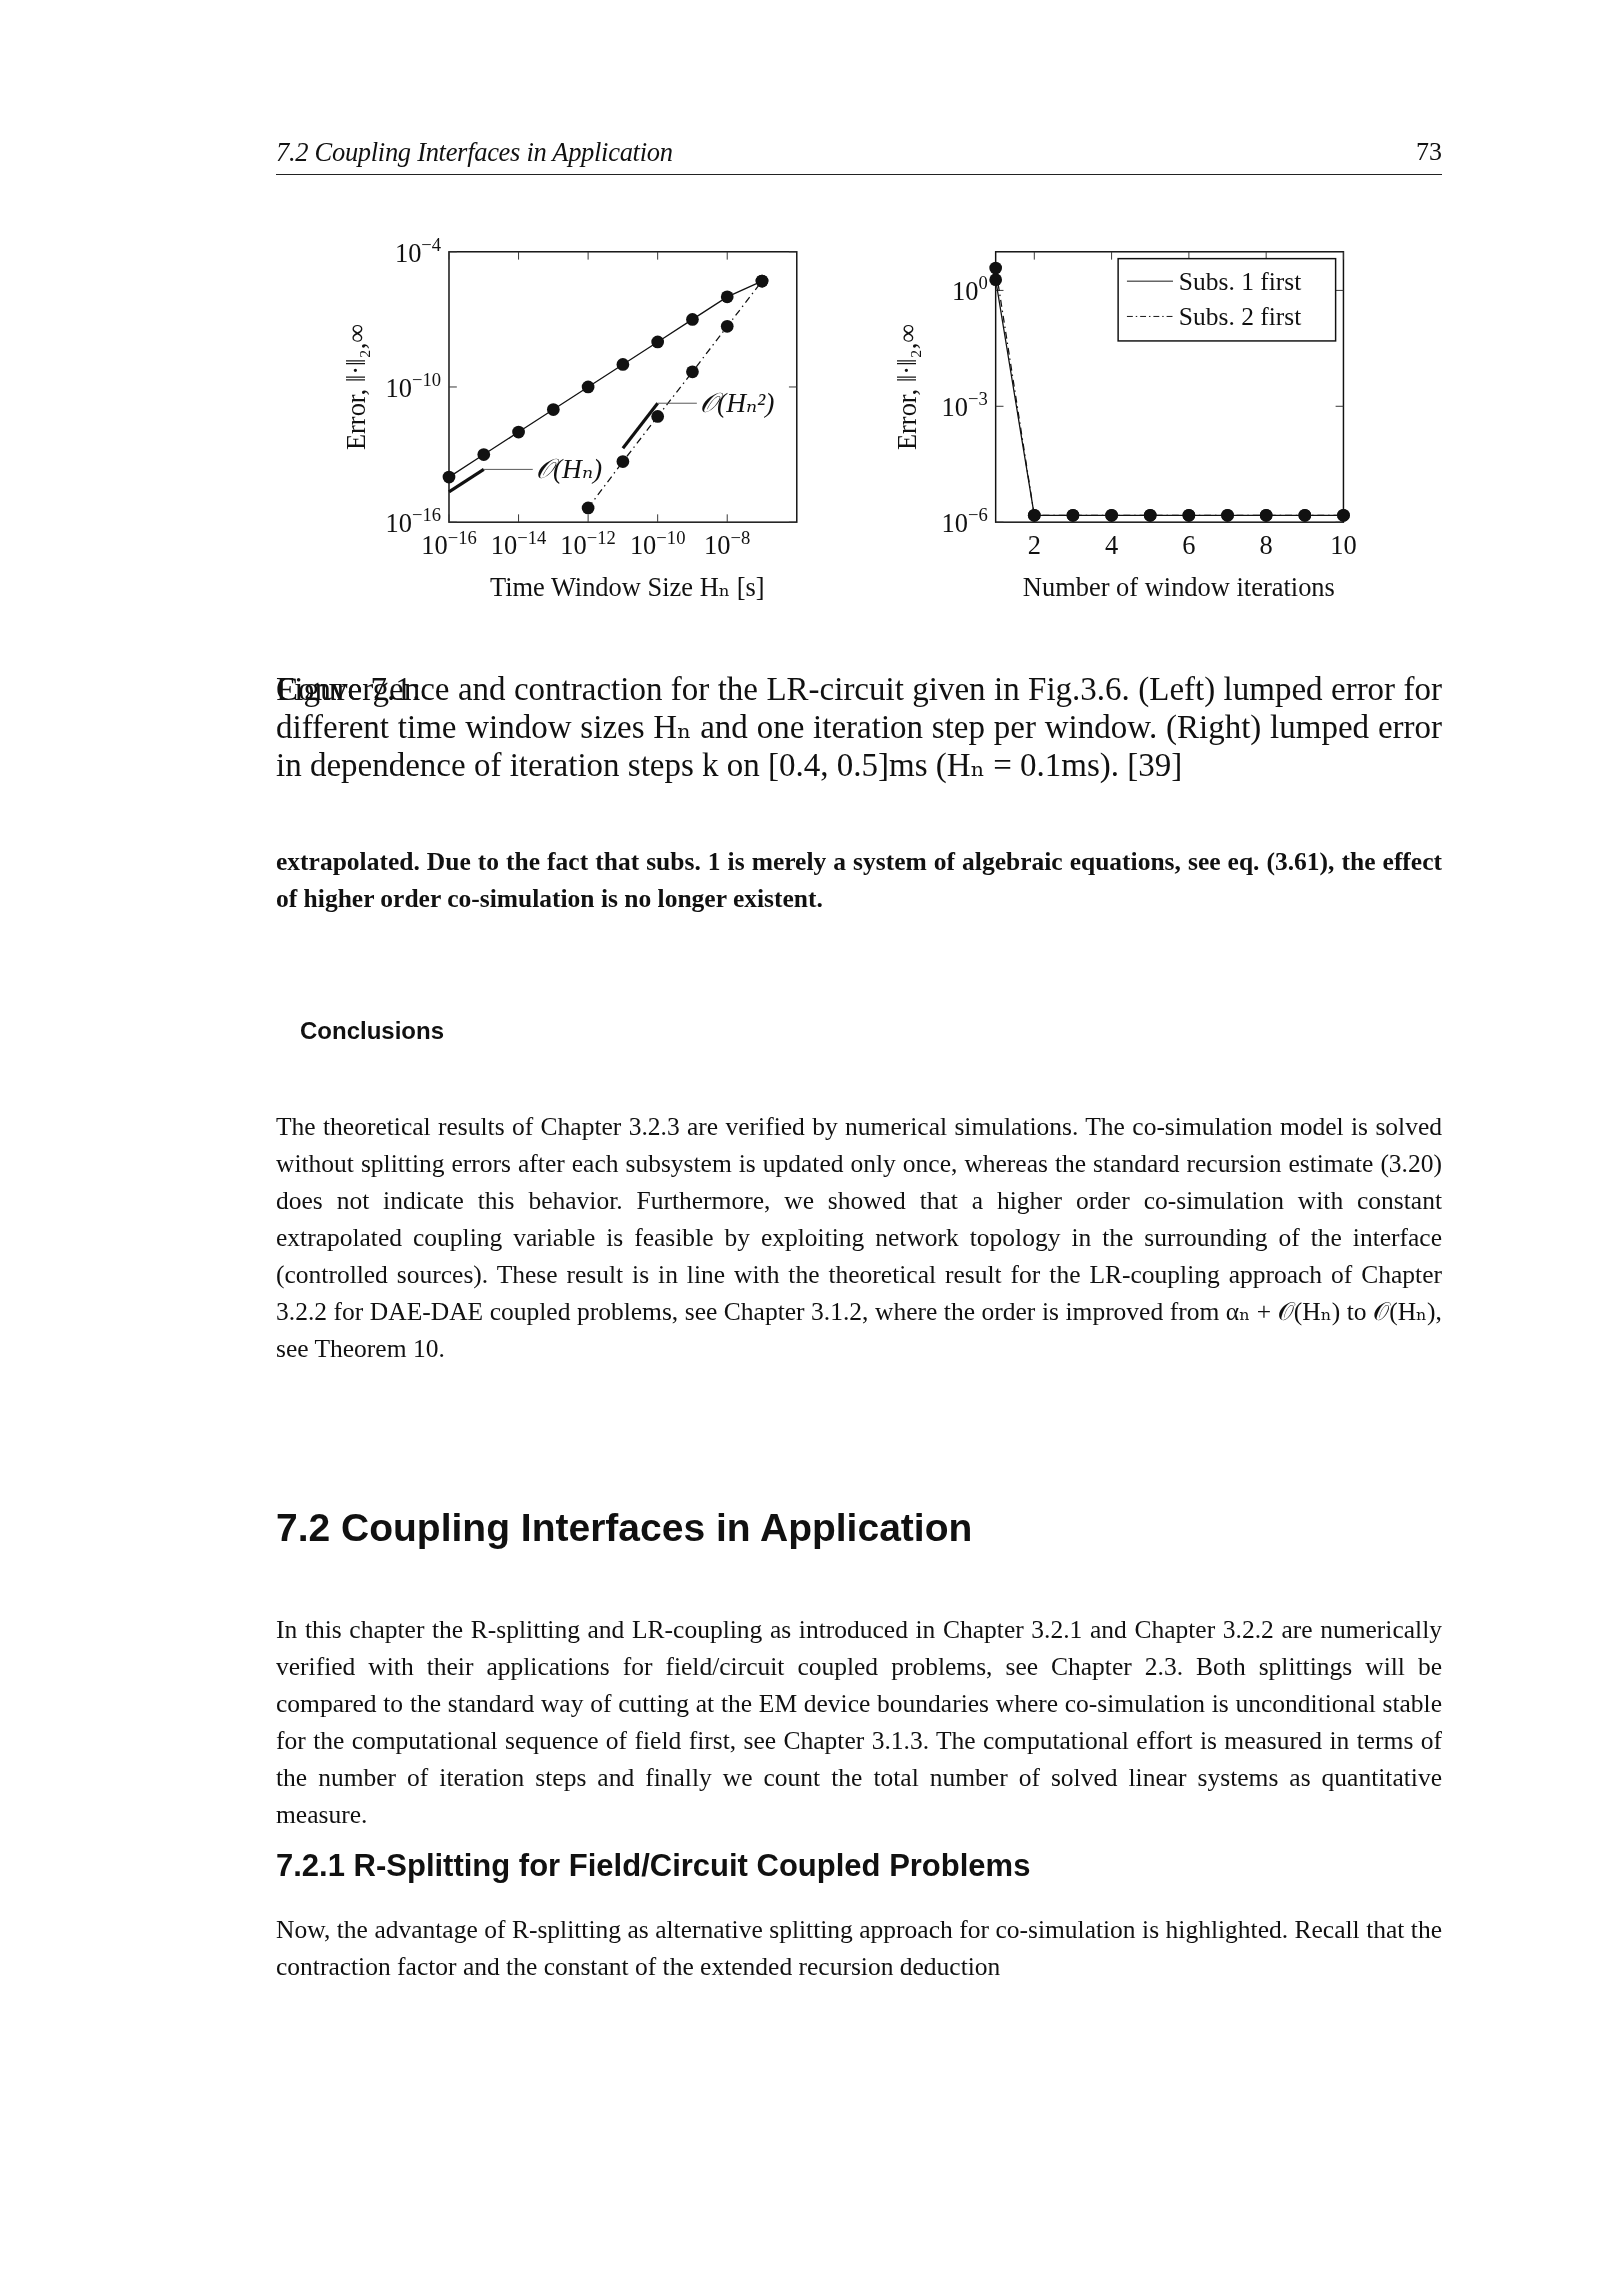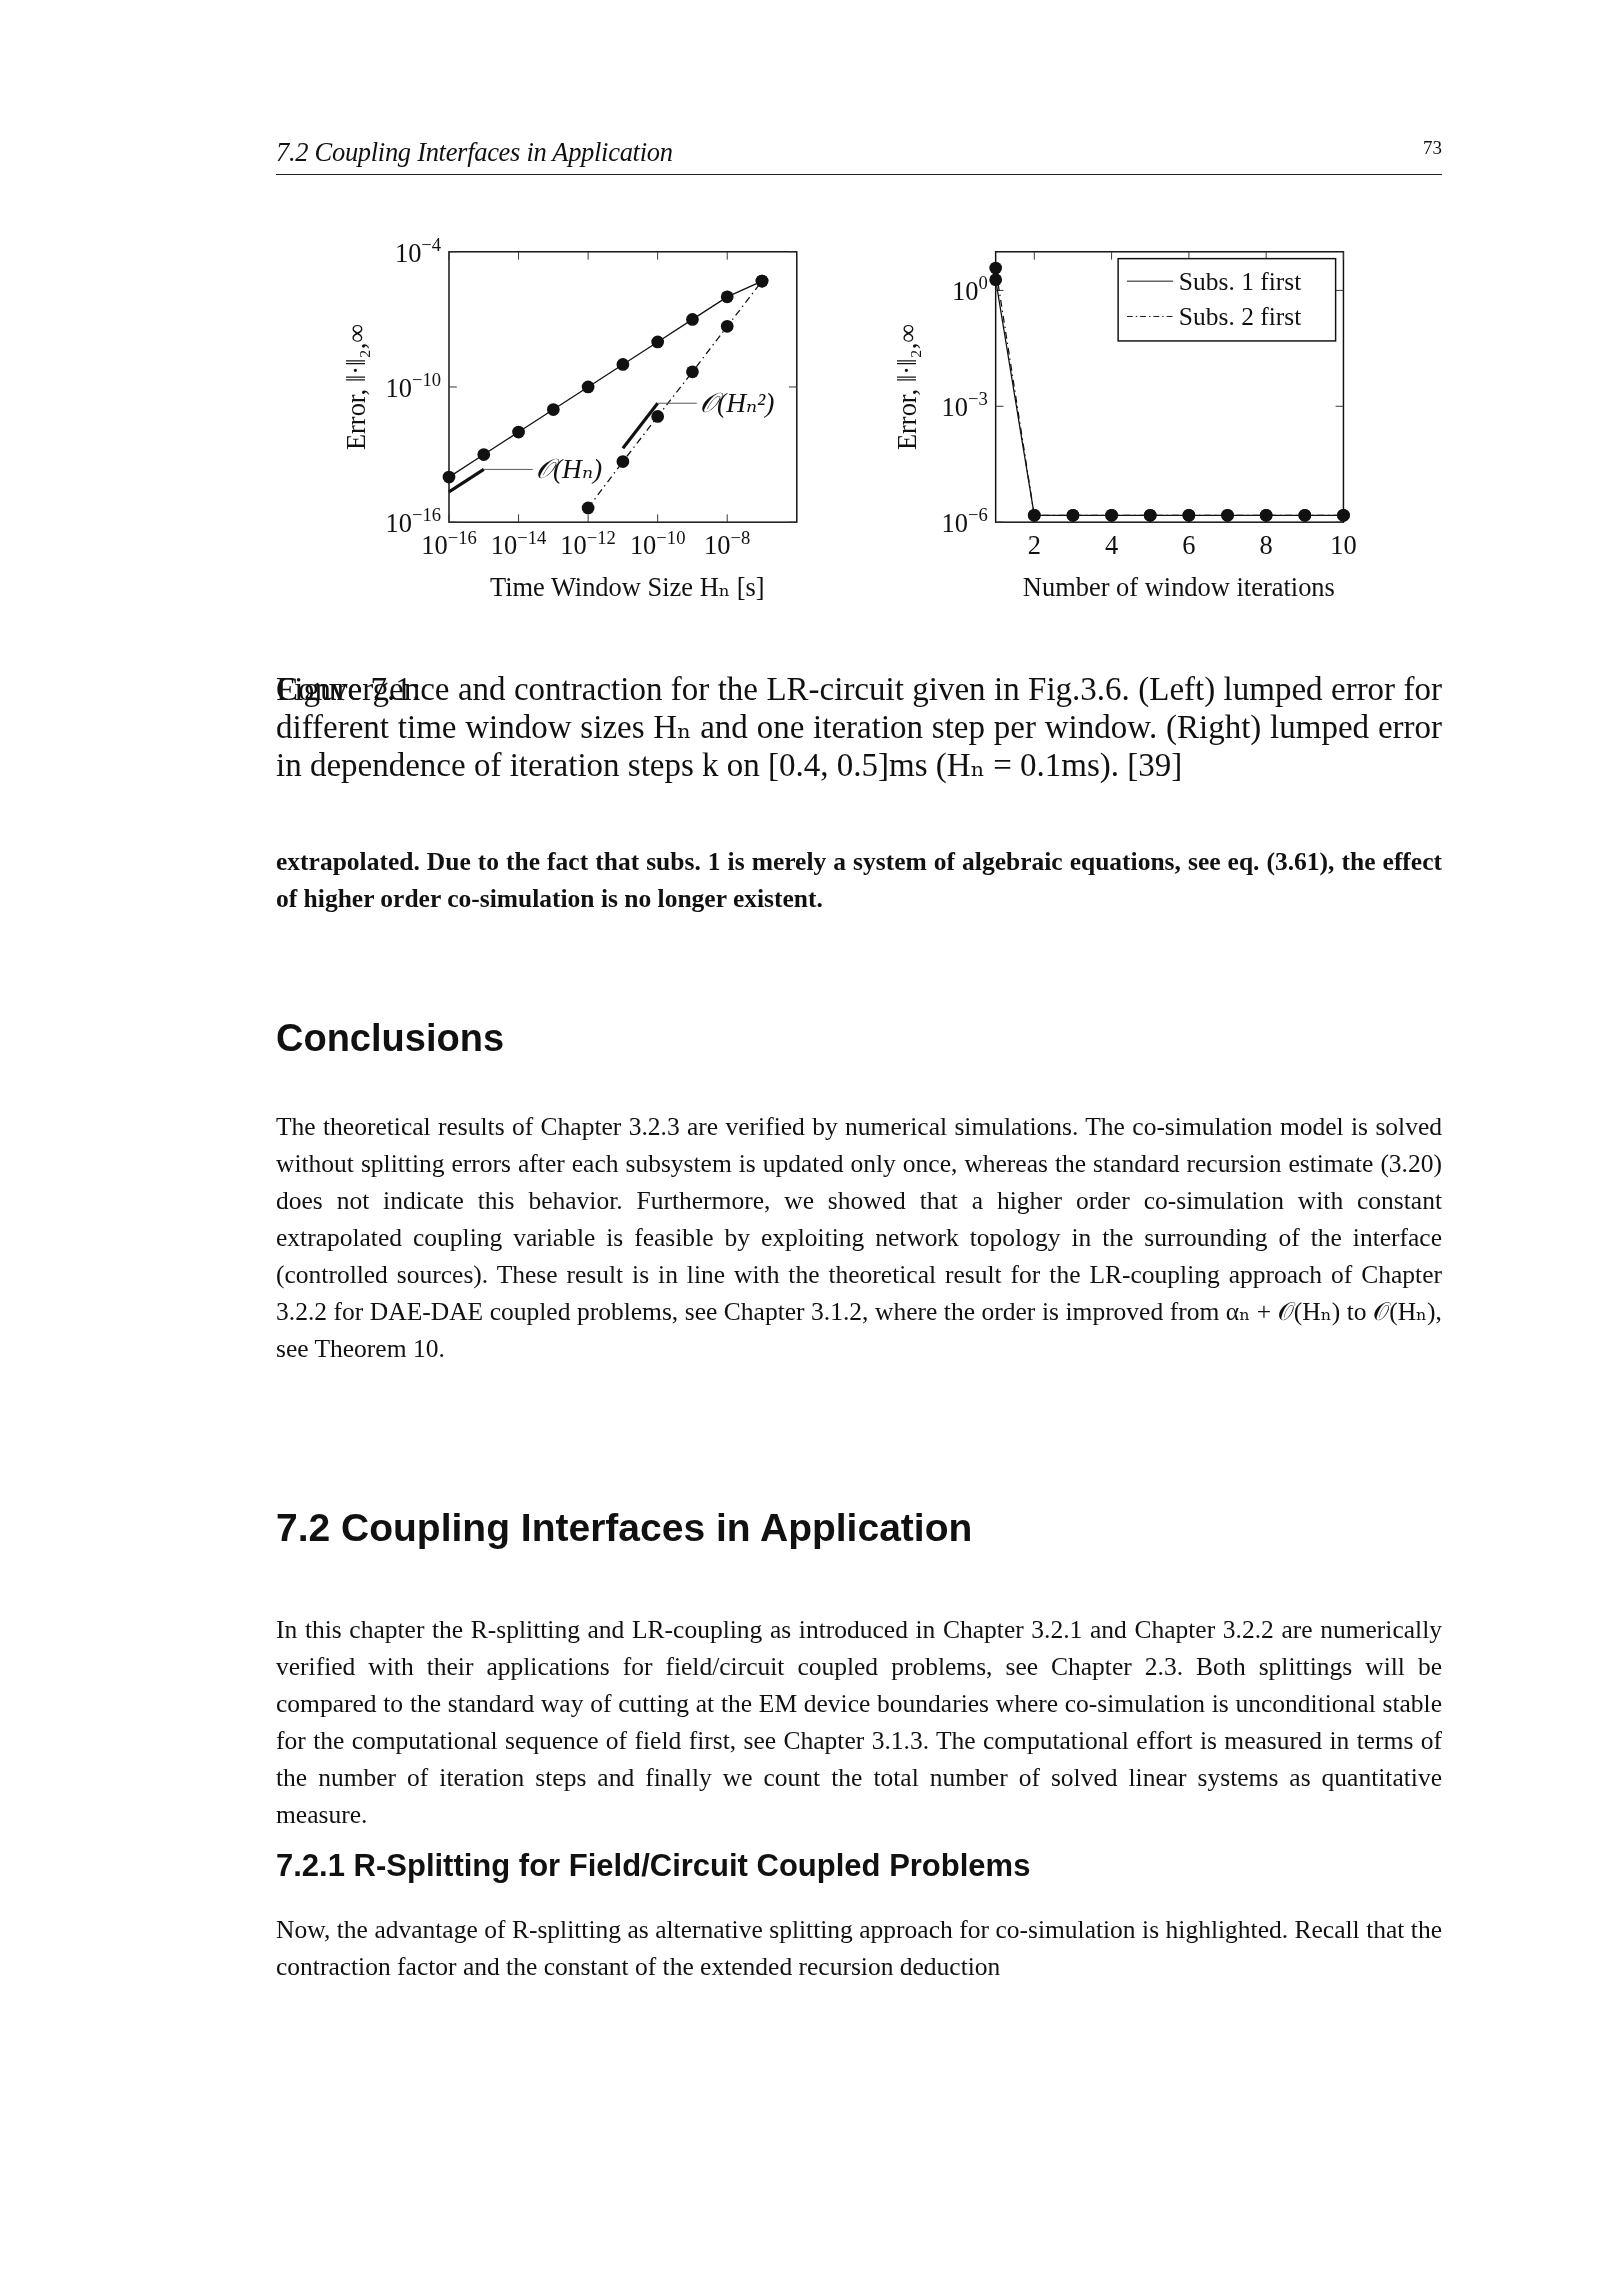--- a/index.html
+++ b/index.html
@@ -1,28 +1,28 @@
 <!DOCTYPE html>
 <html><head>
 <meta charset="utf-8">
 <style>
   html,body{margin:0;padding:0;background:#fff;}
   body{width:1621px;height:2293px;position:relative;overflow:hidden;color:#111;
        font-family:"Liberation Serif","DejaVu Serif",serif;}
   .runhead{position:absolute;left:276px;top:135px;width:1166px;height:39px;border-bottom:1.5px solid #222;}
   .runhead .rt{position:absolute;left:0;top:2px;font-style:italic;font-size:26.5px;letter-spacing:-0.3px;}
-  .runhead .pg{position:absolute;right:0;top:2px;font-size:19px;}
+  .runhead .pg{position:absolute;right:0;top:2px;font-size:26px;}
   svg.fig{position:absolute;left:0;top:0;}
   svg text{font-family:"Liberation Serif","DejaVu Serif",serif;fill:#111;}
   .caption{position:absolute;left:276px;top:670px;width:1166px;font-size:33px;line-height:38px;}
   .caption .lbl{position:absolute;left:0;top:0;}
   .caption .body{text-align:justify;}
   .p{position:absolute;left:276px;width:1166px;font-size:25.5px;line-height:37px;text-align:justify;}
   .h-run{position:absolute;left:276px;font-family:"Liberation Sans","DejaVu Sans",sans-serif;font-weight:bold;}
-  .h4{top:1017px;font-size:38px;}
+  .h4{top:1017px;font-size:24px;margin-left:24px;}
   .h2{top:1506px;font-size:39px;}
   .h3{top:1848px;font-size:31px;}
 </style>
 </head>
 <body>
 
 <div class="runhead">
   <span class="rt">7.2  Coupling Interfaces in Application</span>
   <span class="pg">73</span>
 </div>

